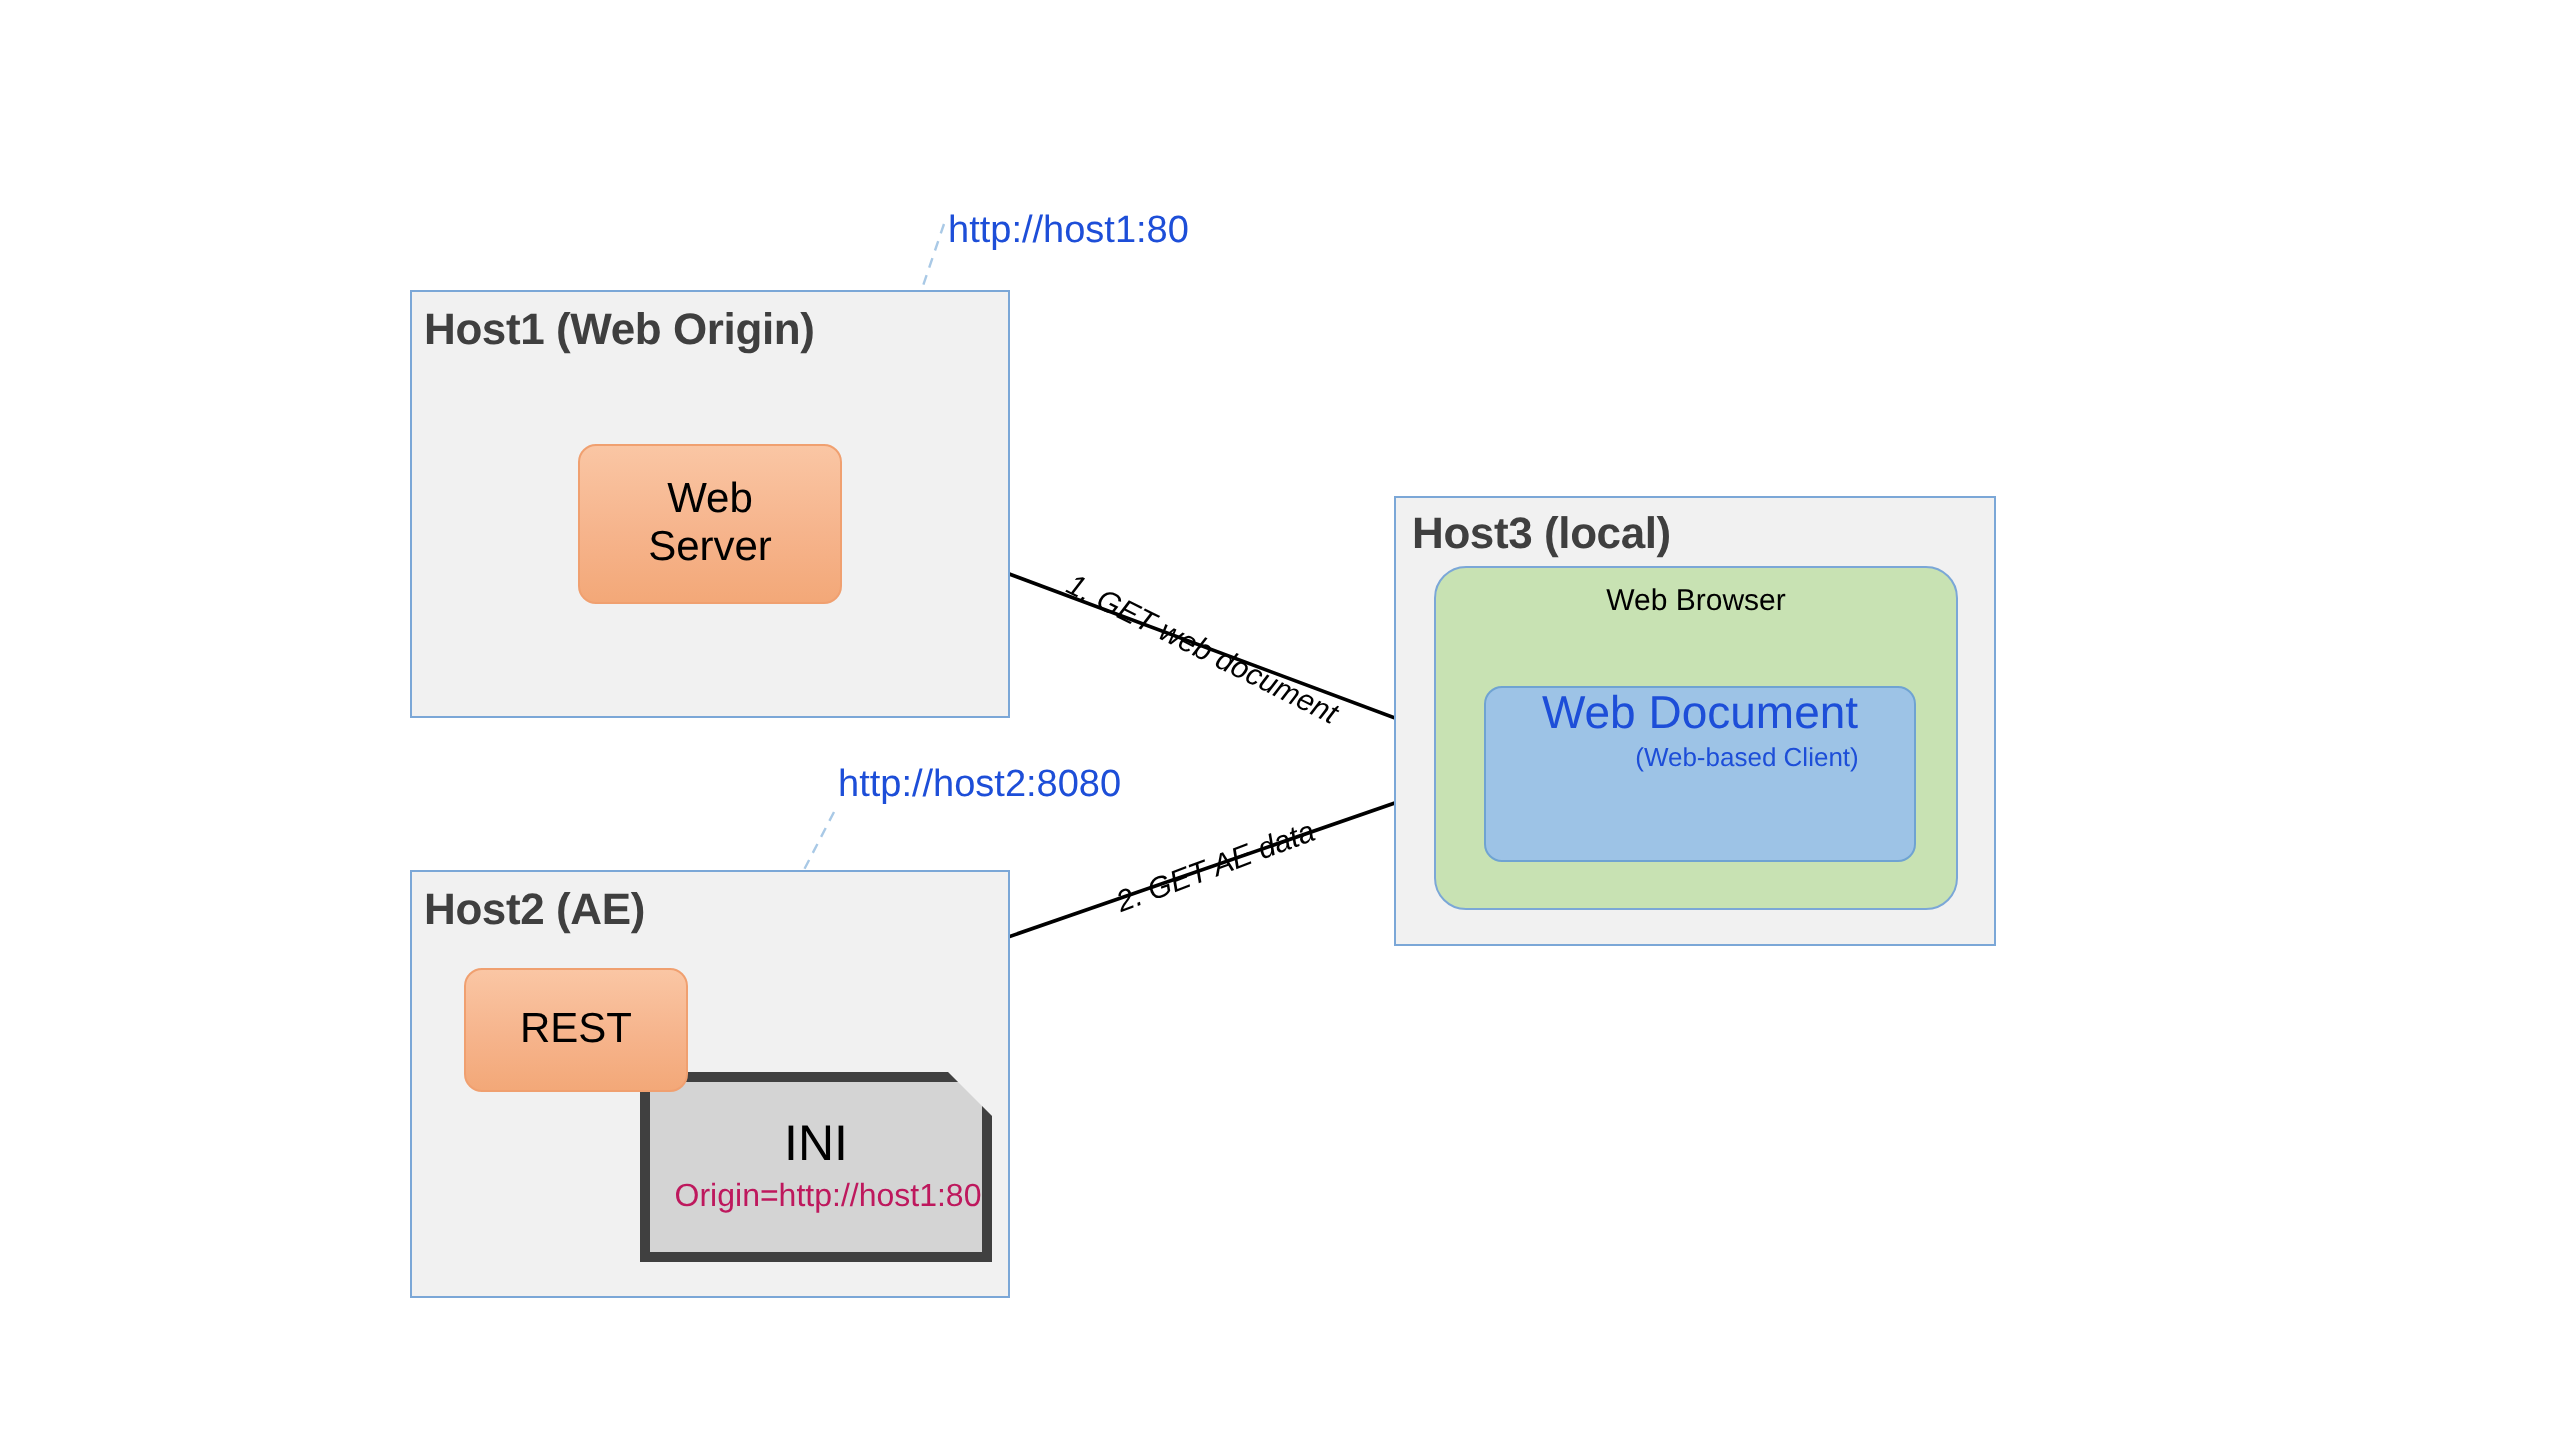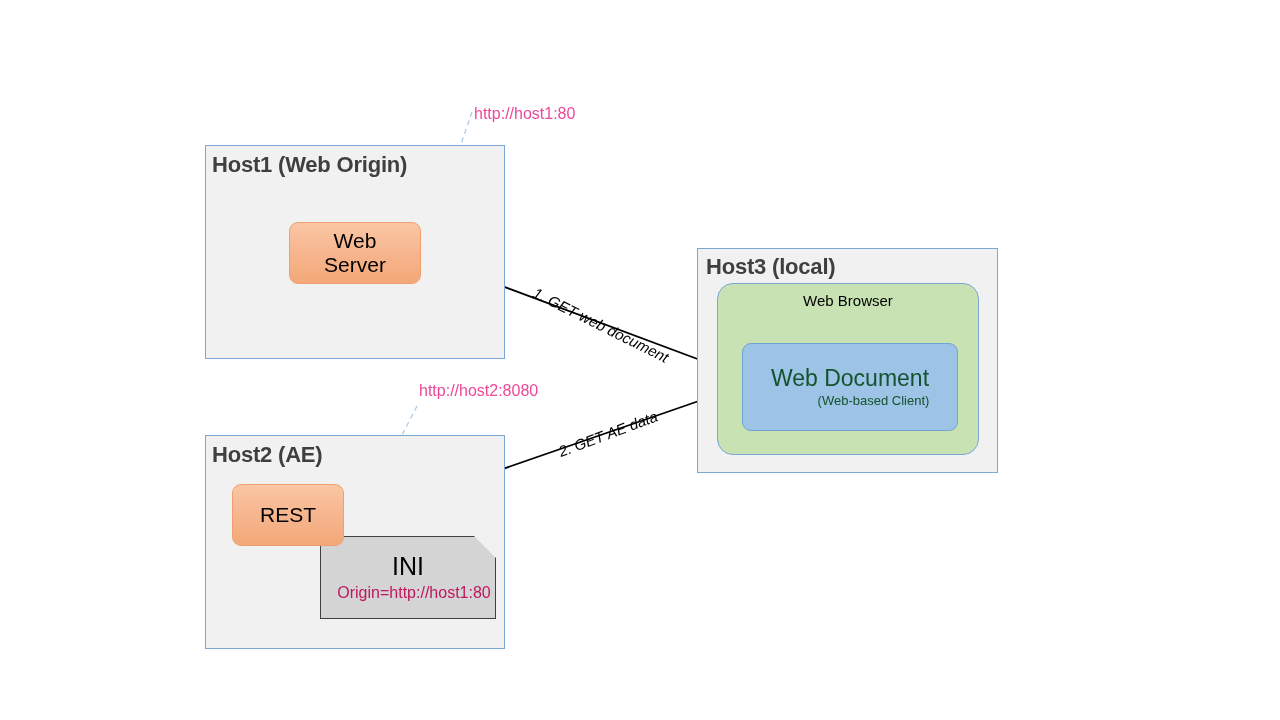--- a/index.html
+++ b/index.html
@@ -58,37 +58,37 @@
     color: #000000;
     display: flex;
     flex-direction: column;
     align-items: center;
     justify-content: center;
     text-align: center;
     line-height: 1.15;
   }
 
   #web-server-node {
-    left: 289px; top: 222px; width: 132px; height: 62px;
+    left: 289px; top: 222px; width: 132px; height: 80px;
     font-size: 21px;
   }
   #web-server-node .ln { display: block; }
 
   #rest-node {
     left: 232px; top: 484px; width: 112px; height: 62px;
     font-size: 21px;
   }
 
   
   #ini-doc {
     position: absolute;
-    left: 320px; top: 536px; width: 176px; height: 83px;
+    left: 320px; top: 536px; width: 176px; height: 95px;
     box-sizing: border-box;
     background: #d4d4d4;
-    border: 1px solid #404040;
+    border: 5px solid #404040;
     clip-path: polygon(0 0, calc(100% - 22px) 0, 100% 22px, 100% 100%, 0 100%);
     display: flex;
     flex-direction: column;
     align-items: center;
     justify-content: center;
     color: #000000;
   }
   #ini-title {
     font-size: 25px;
     line-height: 1.05;
@@ -120,31 +120,31 @@
   #web-document-node {
     position: absolute;
     left: 742px; top: 343px; width: 216px; height: 88px;
     box-sizing: border-box;
     background: #9dc3e6;
     border: 1px solid #6fa3d2;
     border-radius: 9px;
     display: flex;
     flex-direction: column;
     align-items: center;
-    justify-content: center;
-    color: #14532d;
+    justify-content: flex-start;
+    color: #1d4ed8;
   }
   #web-document-title { font-size: 23px; line-height: 1.1; }
   #web-document-sub   { font-size: 13px; margin-top: 2px; margin-left: 47px; }
 
   
   .url-label {
     position: absolute;
-    font-size: 16px;
-    color: #ec4899;
+    font-size: 19px;
+    color: #1d4ed8;
     white-space: nowrap;
     text-align: right;
   }
   #url-host1 { left: 474px; top: 105px; }
   #url-host2 { left: 419px; top: 382px; }
 
   
   .arrow-label {
     position: absolute;
     font-size: 15px;

